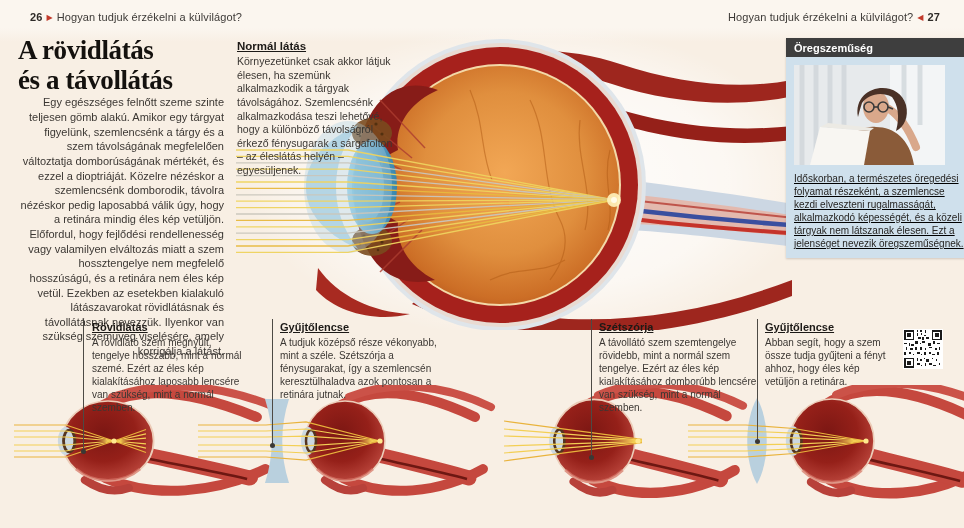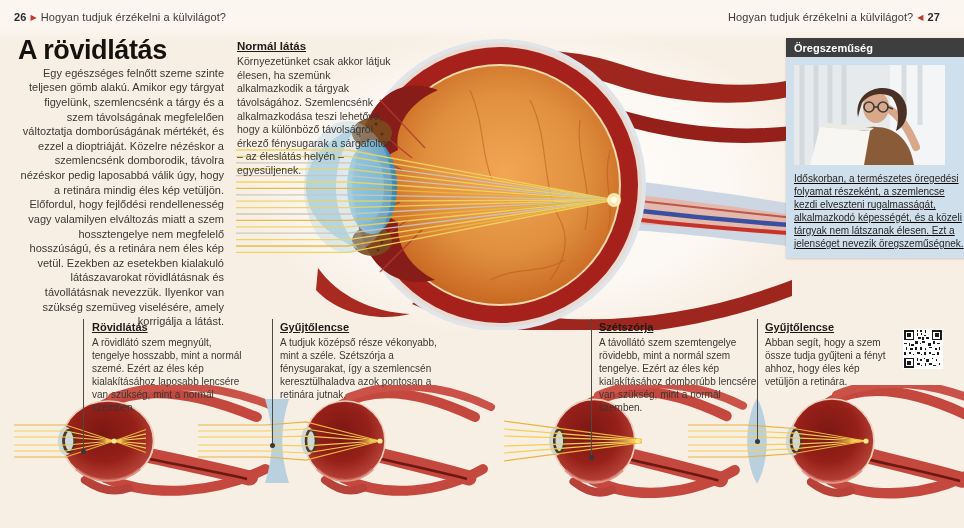--- a/index.html
+++ b/index.html
@@ -5,27 +5,27 @@
   html,body{margin:0;padding:0;}
   body{
     width:964px;height:528px;position:relative;overflow:hidden;
     background:linear-gradient(#fbf6ef 0px,#fbf6ef 28px,#f8efe4 42px,#f8efe4 100%);
     font-family:"Liberation Sans", sans-serif;
     -webkit-font-smoothing:antialiased;
   }
   .hdr{position:absolute;top:11px;font-size:11px;color:#3d3a37;letter-spacing:.1px;}
   .hdr .pn{font-weight:bold;color:#2e2b28;}
   .hdr .arr{color:#c23a2b;font-size:8px;vertical-align:1px;padding:0 4px;}
-  #hdr-left{left:14px;}
+  #hdr-left{left:30px;}
   #hdr-right{right:24px;}
 
   #article{position:absolute;left:18px;top:36px;width:206px;z-index:3;}
   #article h1{
     margin:0;font-size:27px;line-height:1.1;color:#14110e;
-    letter-spacing:-.4px;font-weight:bold;
+    letter-spacing:-.4px;font-weight:bold;font-family:Liberation Serif, serif;
   }
   #article .body{
     font-size:11px;line-height:1.33;color:#3b3733;text-align:right;
   }
 
   #normal-block{position:absolute;left:237px;top:40px;width:160px;z-index:3;}
   .blk-title{font-size:11.5px;font-weight:bold;color:#1c1916;margin-bottom:3px;text-decoration:underline;}
   .blk-body{font-size:10.5px;line-height:1.3;color:#3b3733;}
 
   #main-illustration{position:absolute;left:230px;top:30px;width:580px;height:300px;z-index:1;pointer-events:none;}
@@ -175,21 +175,21 @@
       <path d="M 6,209.6 H 118 L 384,170" stroke="#efd35e"></path>
       <path d="M 6,216 H 118 L 384,170" stroke="#e8b93f"></path>
       <path d="M 6,222.4 H 118 L 384,170" stroke="#efd35e"></path>
     </g>
     <circle cx="384" cy="170" r="7" fill="#fff3bd" stroke="none" opacity=".9"></circle>
     <circle cx="384" cy="170" r="3" fill="#fffbe8" stroke="none"></circle>
   </g>
 </svg>
 
 <div id="article">
-  <h1><span>A rövidlátás</span><br></h1>
+  <h1><span>A rövidlátás</span><br><span>és a távollátás</span></h1>
   <div class="body">Egy egészséges felnőtt szeme szinte teljesen gömb alakú. Amikor egy tárgyat figyelünk, szemlencsénk a tárgy és a szem távolságának megfelelően változtatja domborúságának mértékét, és ezzel a dioptriáját. Közelre nézéskor a szemlencsénk domborodik, távolra nézéskor pedig laposabbá válik úgy, hogy a retinára mindig éles kép vetüljön. Előfordul, hogy fejlődési rendellenesség vagy valamilyen elváltozás miatt a szem hossztengelye nem megfelelő hosszúságú, és a retinára nem éles kép vetül. Ezekben az esetekben kialakuló látászavarokat rövidlátásnak és távollátásnak nevezzük. Ilyenkor van szükség szemüveg viselésére, amely korrigálja a látást.</div>
 </div>
 
 <div id="normal-block">
   <div class="blk-title">Normál látás</div>
   <div class="blk-body">Környezetünket csak akkor látjuk élesen, ha szemünk alkalmazkodik a tárgyak távolságához. Szemlencsénk alkalmazkodása teszi lehetővé, hogy a különböző távolságról érkező fénysugarak a sárgafolton – az éleslátás helyén – egyesüljenek.</div>
 </div>
 
 <div id="sidebar">
   <div class="sb-header">Öregszeműség</div>

